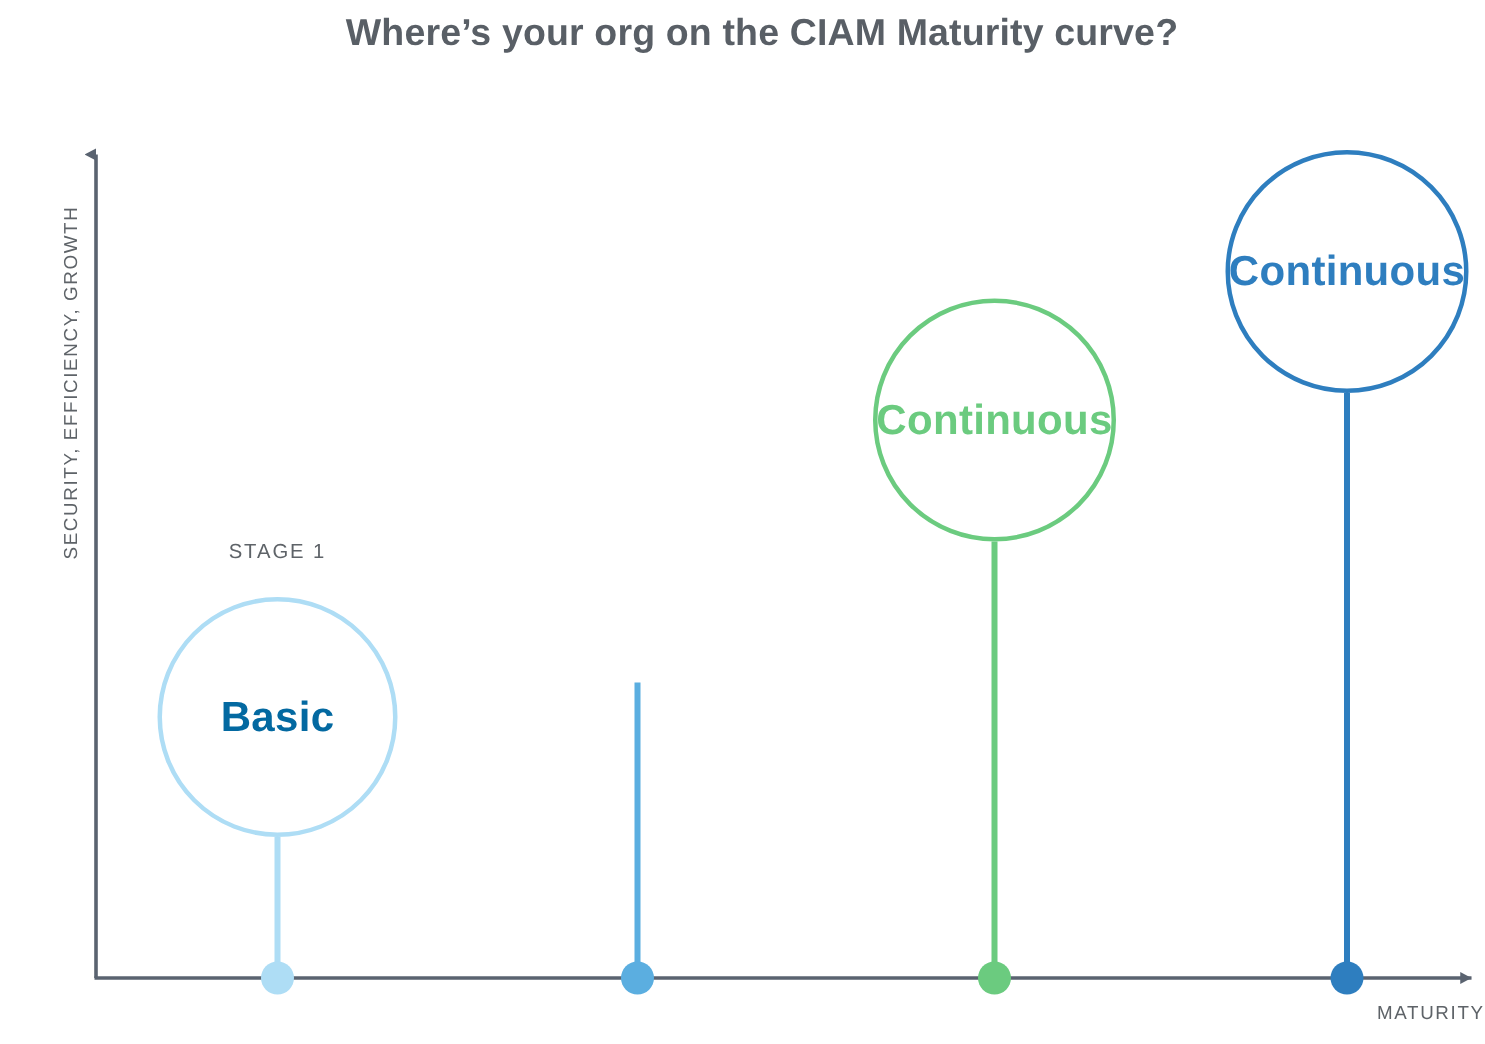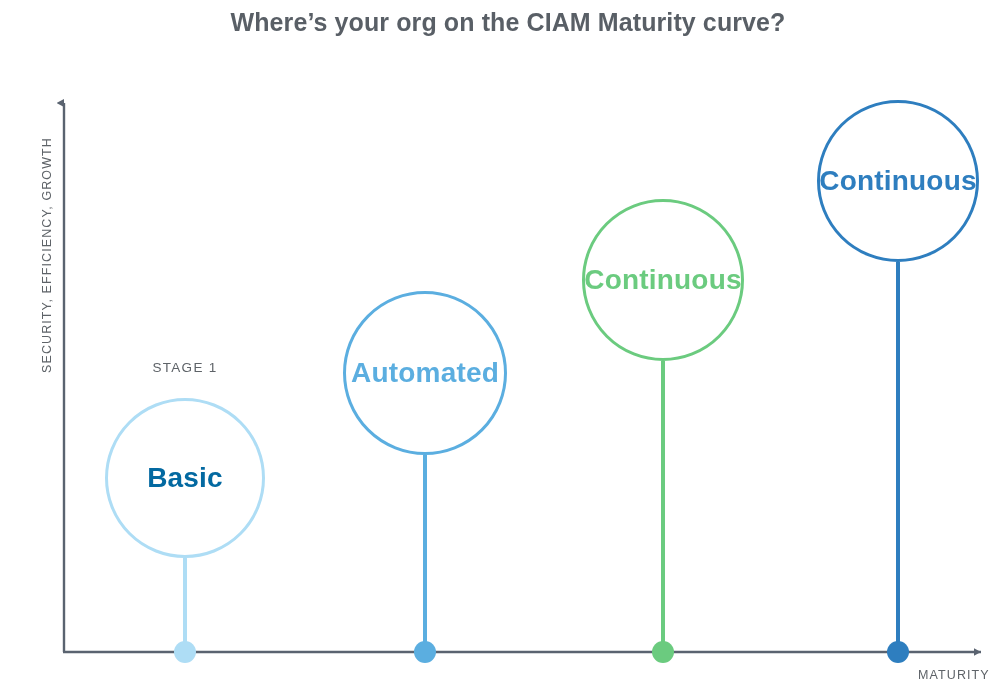--- a/index.html
+++ b/index.html
@@ -114,23 +114,20 @@
   <div class="axis-label-x">MATURITY</div>
 
   <div class="stem" id="stem-0" style="left: 170.4px; top: 558px; width: 3.2px; height: 94px; background: rgb(174, 221, 245);"></div>
   <div class="bubble" id="bubble-0" style="width: 160px; height: 160px; left: 92px; top: 398px; border: 3px solid rgb(174, 221, 245);">
     <span class="bubble-text" style="color: #0369a1;">Basic</span>
   </div>
   <div class="node-dot" id="dot-0" style="left: 161px; top: 641px; width: 22px; height: 22px; background: rgb(174, 221, 245);"></div>
   <div class="stage-label" id="caption-0" style="left: 72px; top: 360px; width: 200px;">STAGE 1</div>
 
   <div class="stem" id="stem-1" style="left: 410.4px; top: 455px; width: 3.2px; height: 197px; background: rgb(91, 174, 224);"></div>
-  <div class="bubble" id="bubble-1" style="width: 164px; height: 164px; left: 330px; top: 291px; border: 3px solid rgb(91, 174, 224);">
-    <span class="bubble-text" style="color: rgb(91, 174, 224);">Automated</span>
-  </div>
   <div class="node-dot" id="dot-1" style="left: 401px; top: 641px; width: 22px; height: 22px; background: rgb(91, 174, 224);"></div>
 
   <div class="stem" id="stem-2" style="left: 648.4px; top: 361px; width: 3.2px; height: 291px; background: rgb(107, 203, 127);"></div>
   <div class="bubble" id="bubble-2" style="width: 162px; height: 162px; left: 569px; top: 199px; border: 3px solid rgb(107, 203, 127);">
     <span class="bubble-text" style="color: rgb(107, 203, 127);">Continuous</span>
   </div>
   <div class="node-dot" id="dot-2" style="left: 639px; top: 641px; width: 22px; height: 22px; background: rgb(107, 203, 127);"></div>
 
   <div class="stem" id="stem-3" style="left: 883.4px; top: 262px; width: 3.2px; height: 390px; background: rgb(46, 126, 191);"></div>
   <div class="bubble" id="bubble-3" style="width: 162px; height: 162px; left: 804px; top: 100px; border: 3px solid rgb(46, 126, 191);">

